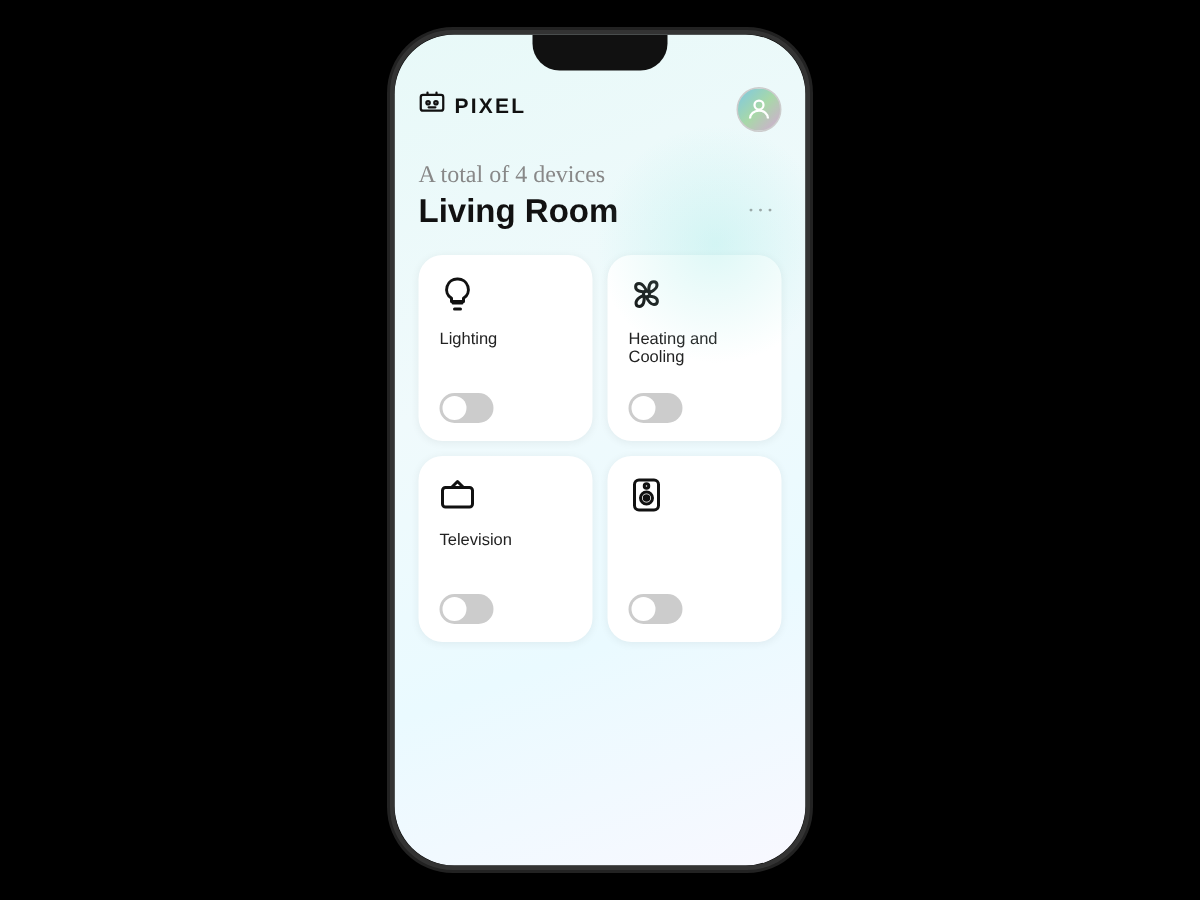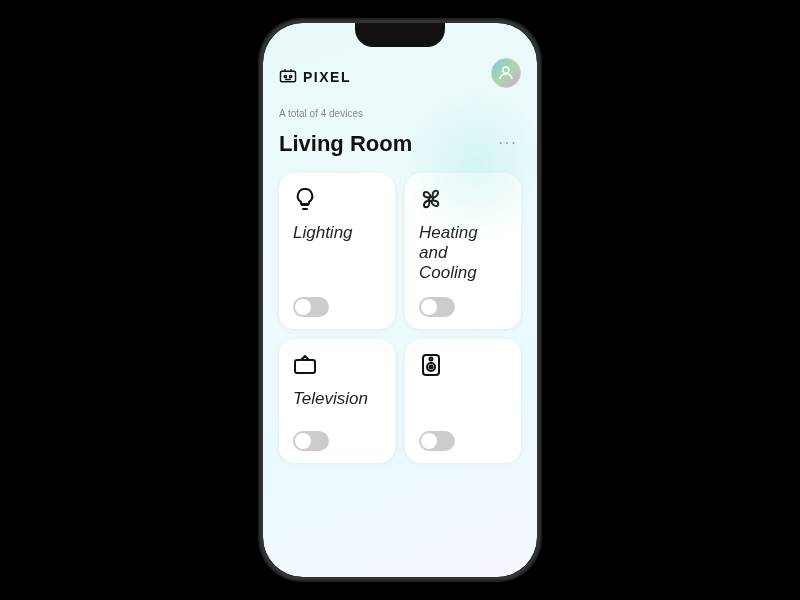--- a/index.html
+++ b/index.html
@@ -60,21 +60,21 @@
     .screen-content {
       padding: 35px 16px 16px 16px;
       height: 100%;
       overflow: hidden;
     }
 
     
     .header {
       display: flex;
       justify-content: space-between;
-      align-items: flex-end;
+      align-items: flex-start;
       margin-bottom: 20px;
     }
 
     .logo-area {
       display: flex;
       align-items: center;
       gap: 6px;
     }
 
     .logo-icon {
@@ -102,24 +102,24 @@
       font-size: 12px;
       cursor: pointer;
     }
 
     
     .room-info {
       margin-bottom: 16px;
     }
 
     .device-count {
-      font-size: 10px;
+      font-size: 16px;
       color: #888;
-      font-family: Liberation Sans, sans-serif;
-      margin-bottom: 12px;
+      font-family: Liberation Serif, serif;
+      margin-bottom: 2px;
     }
 
     .room-title-row {
       display: flex;
       align-items: center;
       justify-content: space-between;
     }
 
     .room-title {
       font-size: 22px;
@@ -154,27 +154,26 @@
       cursor: pointer;
     }
 
     .device-icon-area {
       font-size: 22px;
       margin-bottom: 4px;
       line-height: 1;
     }
 
     .device-name {
-      font-size: 17px;
+      font-size: 11px;
       color: #222;
       font-family: Arial, sans-serif;
       font-weight: 500;
       margin-bottom: 10px;
       min-height: 28px;
-      font-style: italic;
     }
 
     
     .toggle-wrapper {
       margin-top: auto;
     }
 
     .toggle {
       position: relative;
       display: inline-block;

